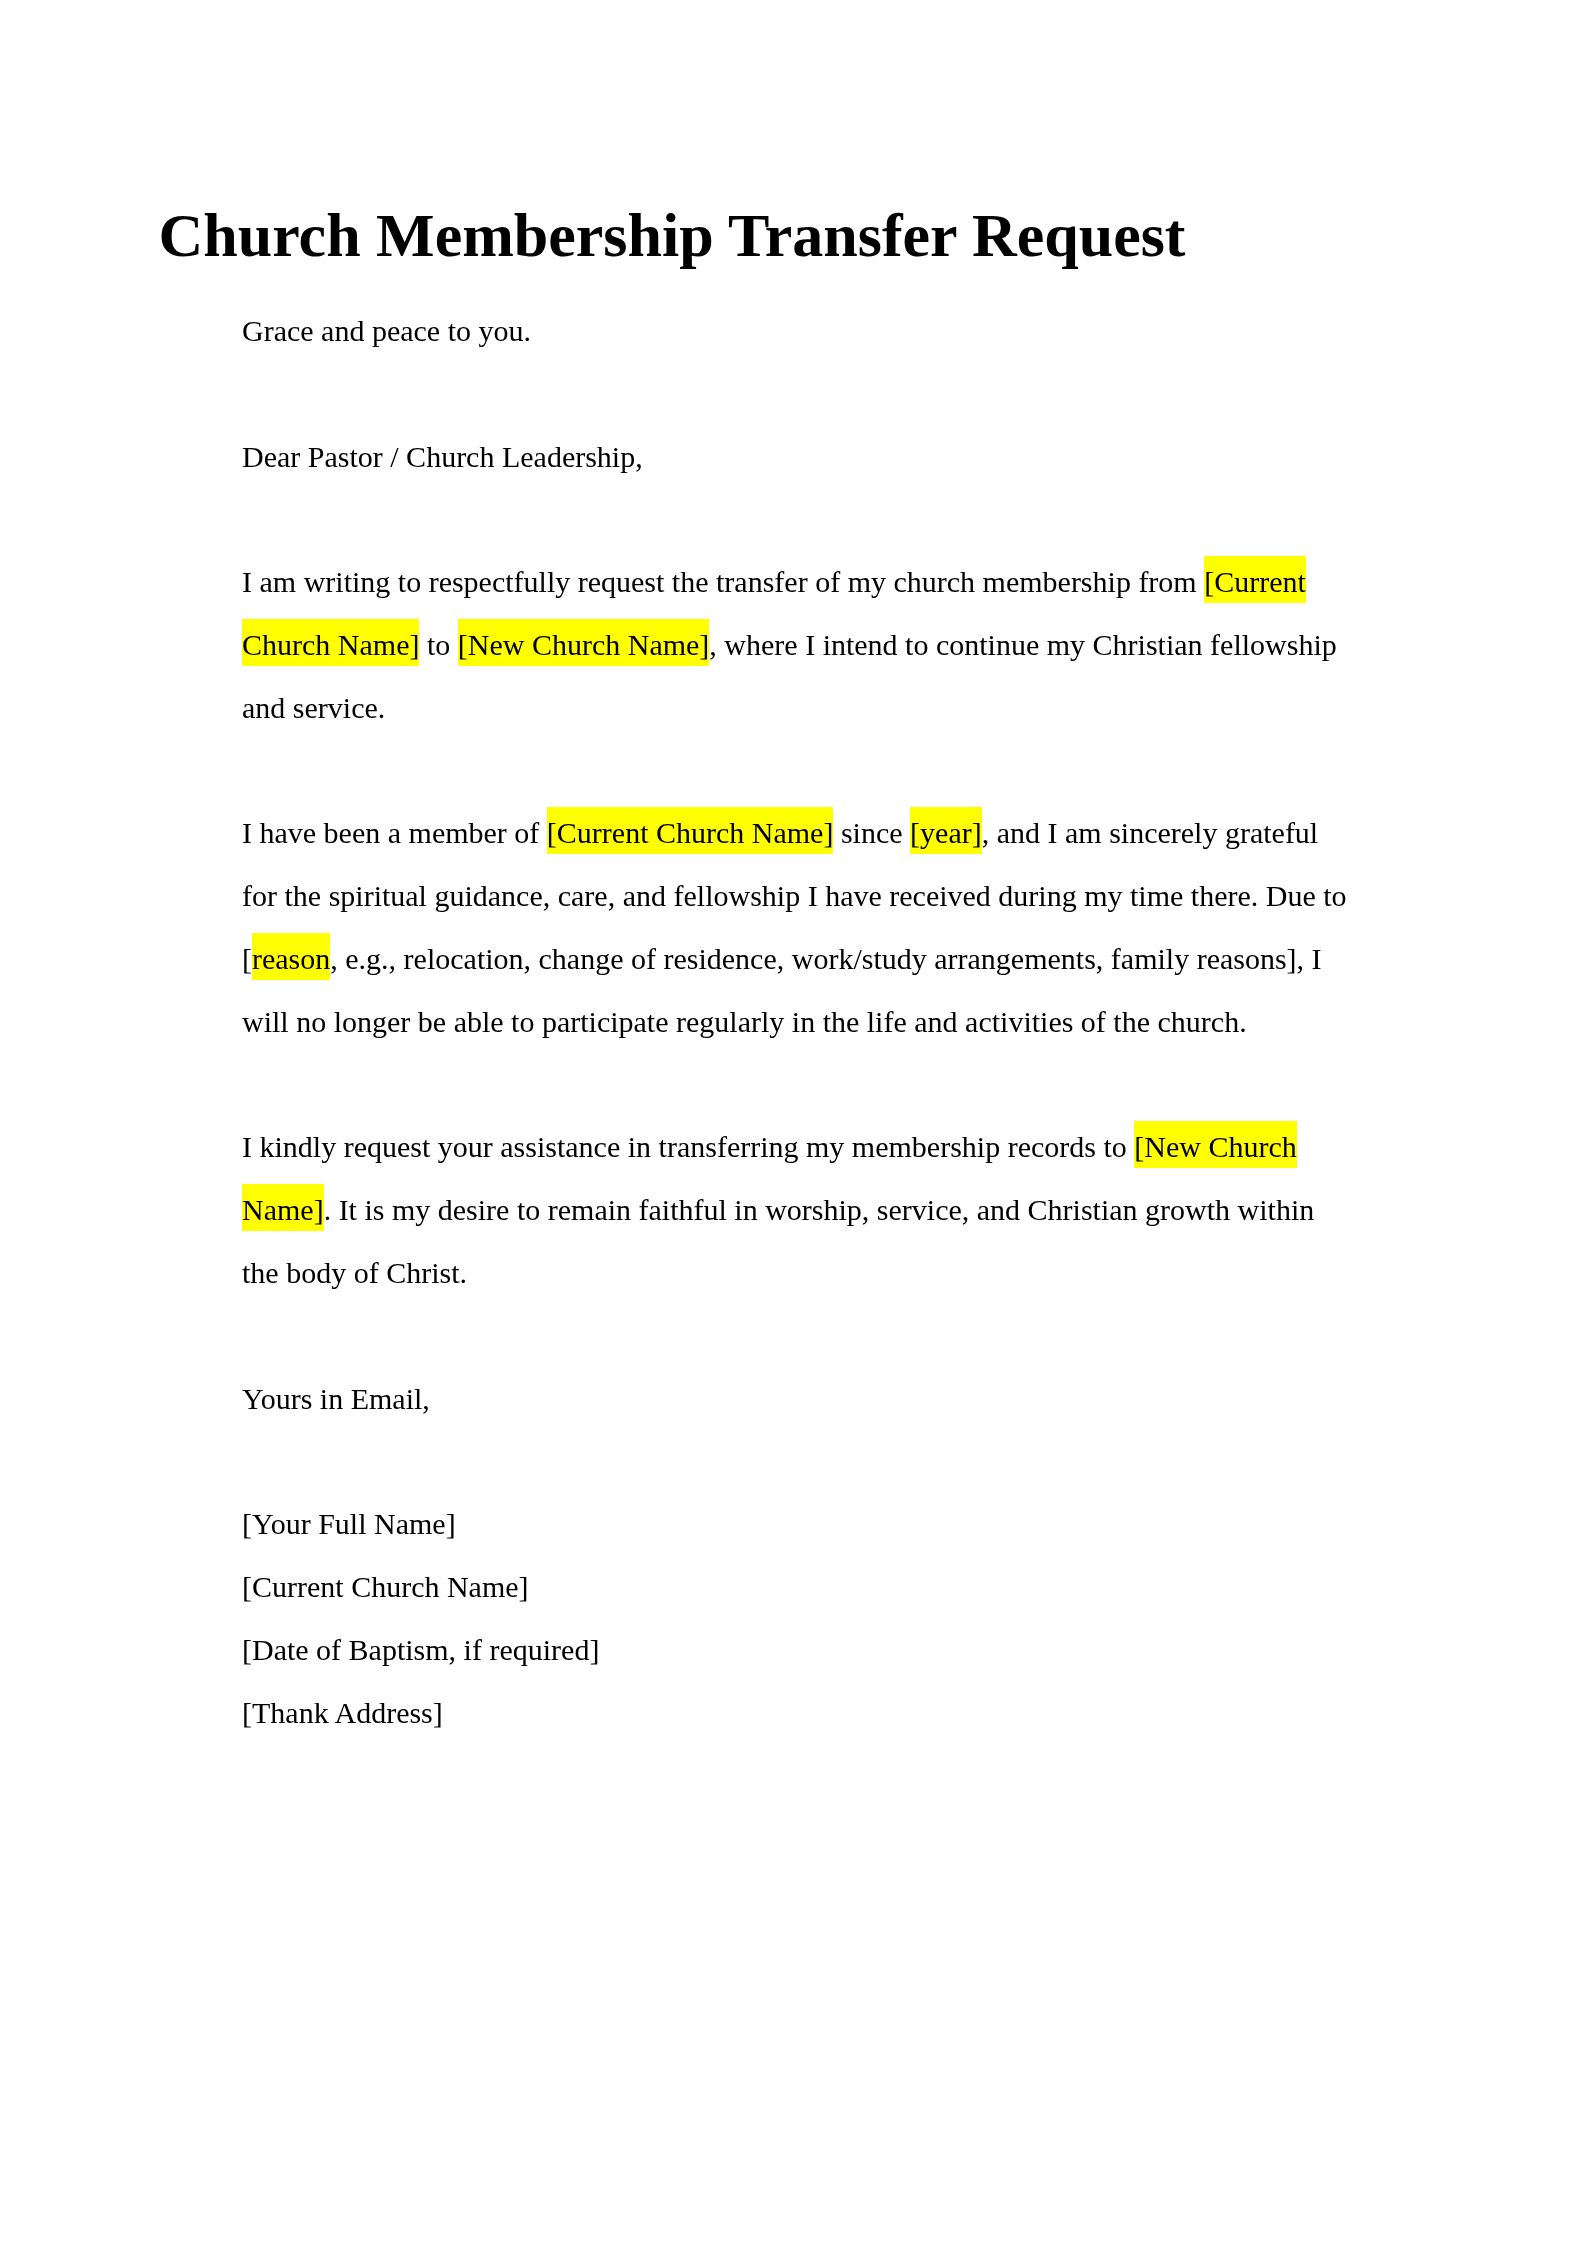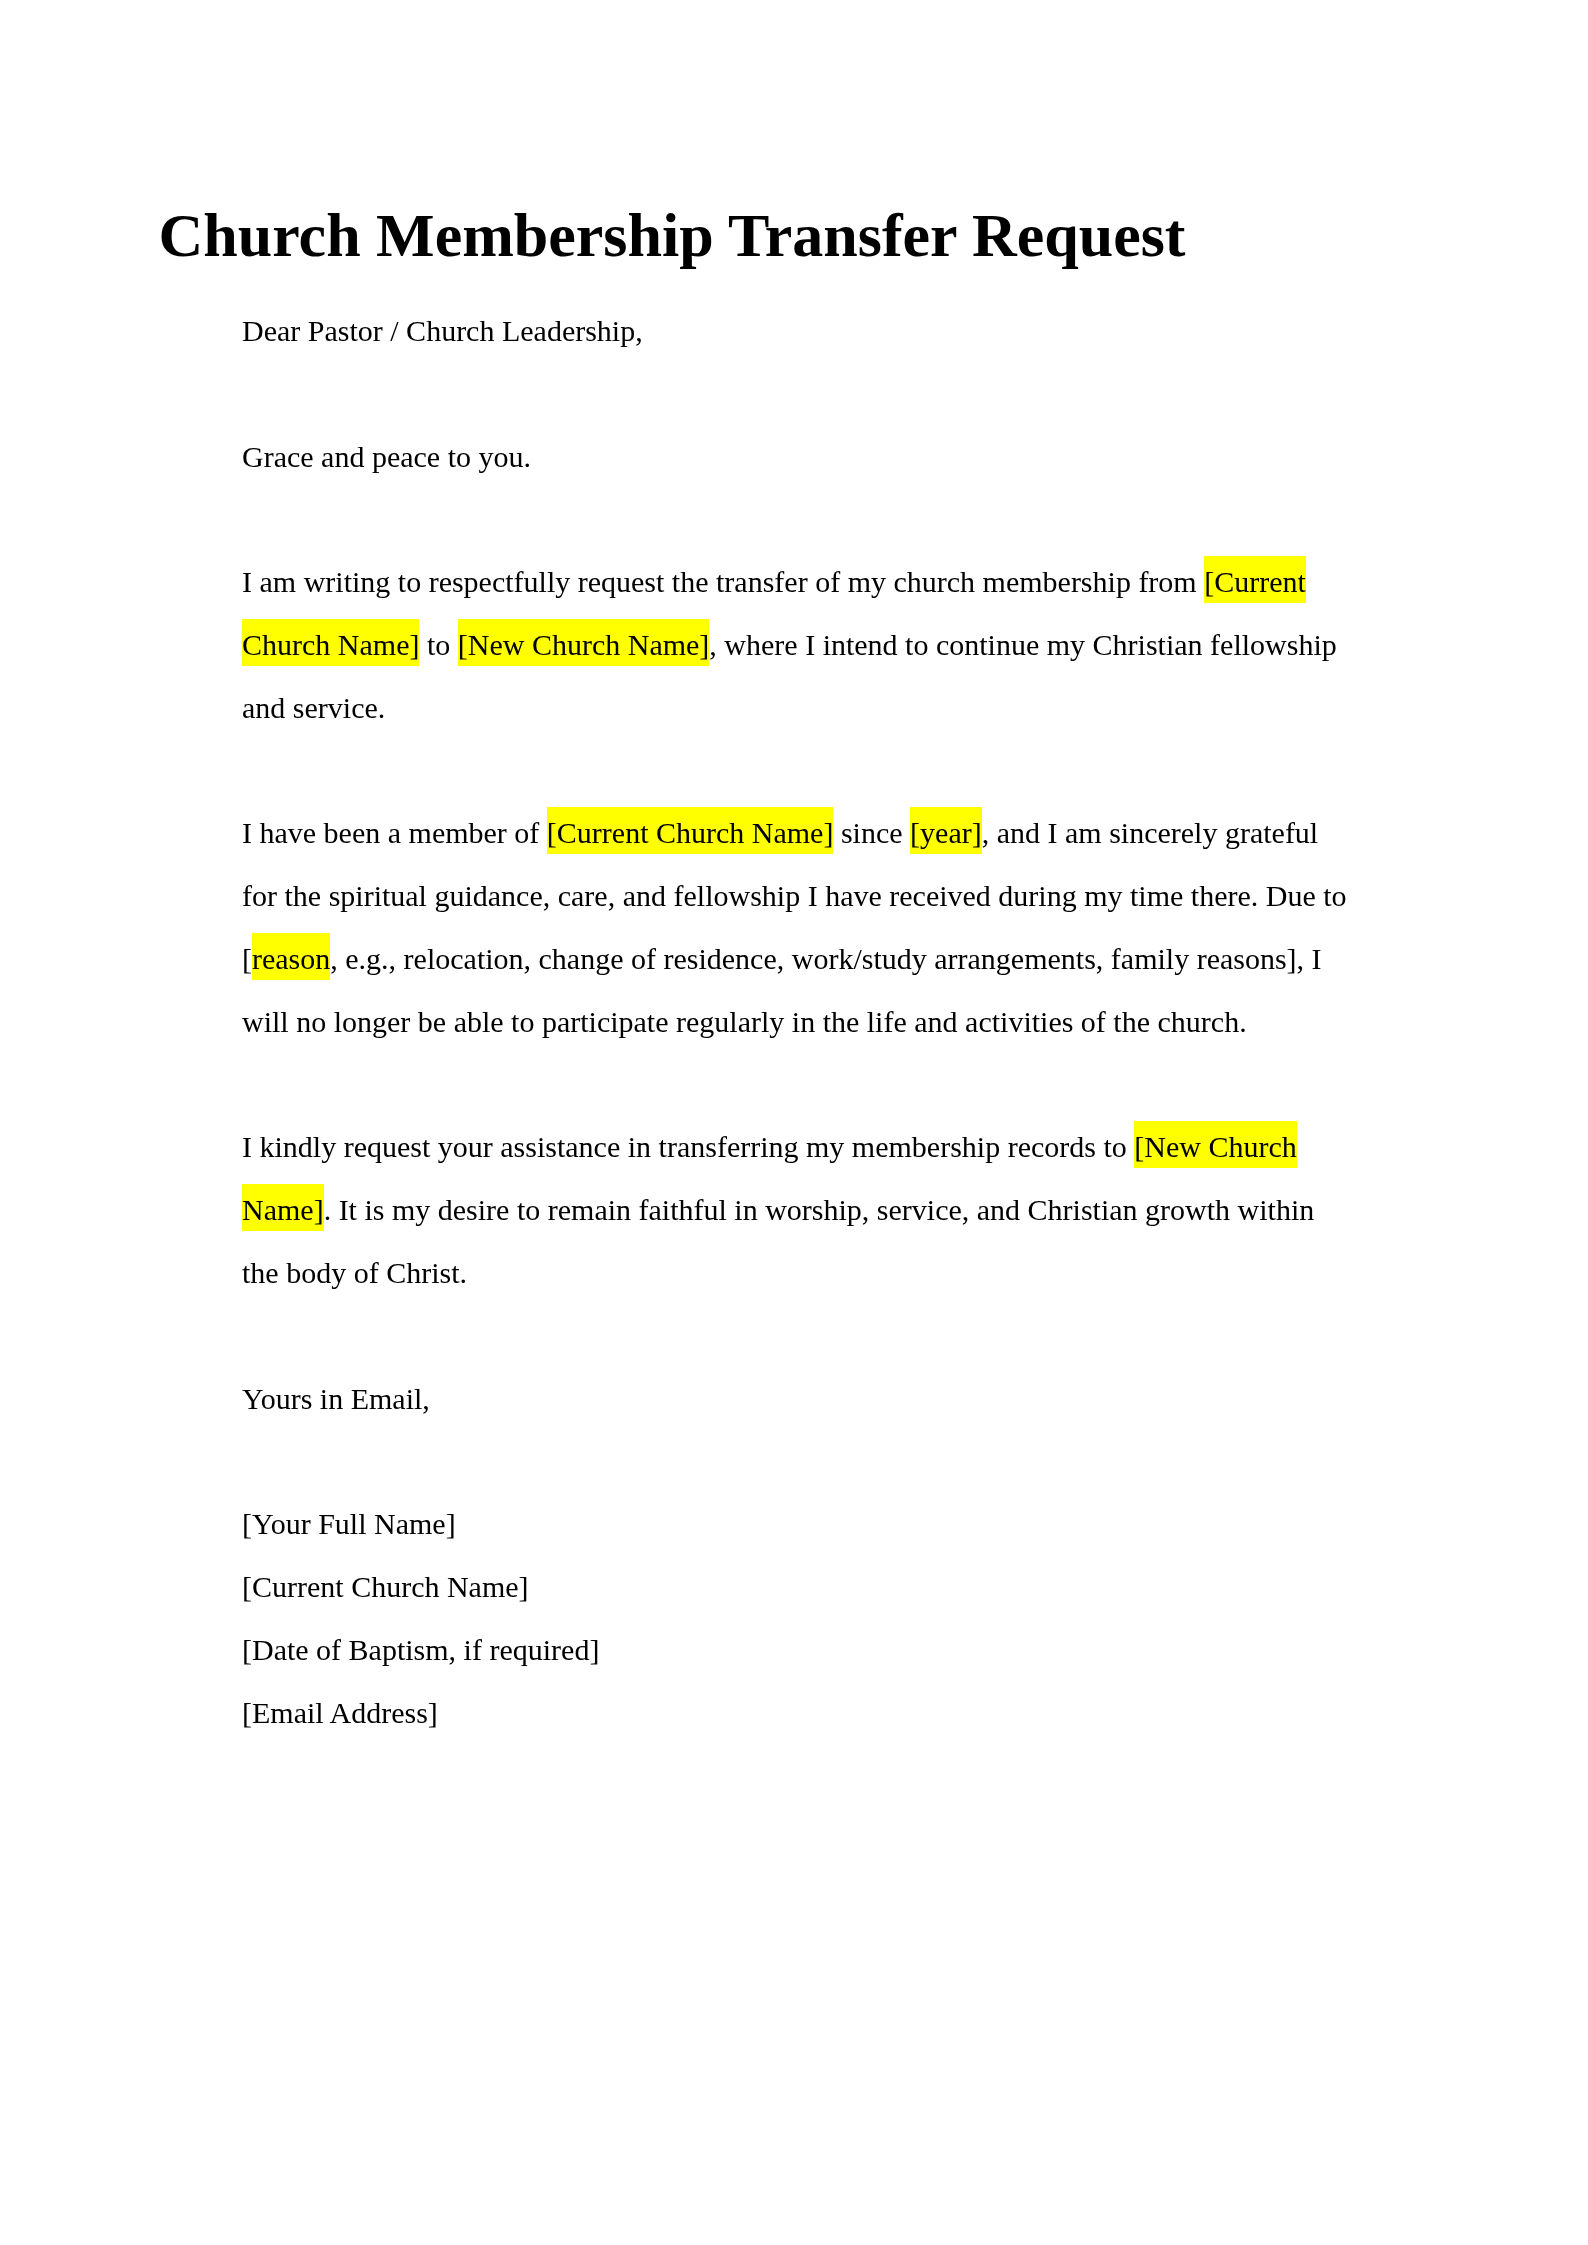--- a/index.html
+++ b/index.html
@@ -56,33 +56,33 @@
     padding: 9px 0 5px 0;
   }
 </style>
 </head>
 <body>
 
 <div class="page">
   <h1 class="title">Church Membership Transfer Request</h1>
 
   <div class="body">
+    <p class="para">Grace and peace to you.</p>
+
     <p class="para">Dear Pastor / Church Leadership,</p>
-
-    <p class="para">Grace and peace to you.</p>
 
     <p class="para"><span>I am writing to respectfully request the transfer of my church membership from </span><span class="hl">[Current Church Name]</span><span> to </span><span class="hl">[New Church Name]</span><span>, where I intend to continue my Christian fellowship and service.</span></p>
 
     <p class="para"><span>I have been a member of </span><span class="hl">[Current Church Name]</span><span> since </span><span class="hl">[year]</span><span>, and I am sincerely grateful for the spiritual guidance, care, and fellowship I have received during my time there. Due to [</span><span class="hl">reason</span><span>, e.g., relocation, change of residence, work/study arrangements, family reasons], I will no longer be able to participate regularly in the life and activities of the church.</span></p>
 
     <p class="para"><span>I kindly request your assistance in transferring my membership records to </span><span class="hl">[New Church Name]</span><span>. It is my desire to remain faithful in worship, service, and Christian growth within the body of Christ.</span></p>
 
 
     <p class="para">Yours in Email,</p>
 
     <p class="sig-block">
       <span class="sig-line">[Your Full Name]</span>
       <span class="sig-line">[Current Church Name]</span>
       <span class="sig-line">[Date of Baptism, if required]</span>
-      <span class="sig-line">[Email Address]</span>
+      <span class="sig-line">[Thank Address]</span>
     </p>
   </div>
 </div>
 
 </body></html>

